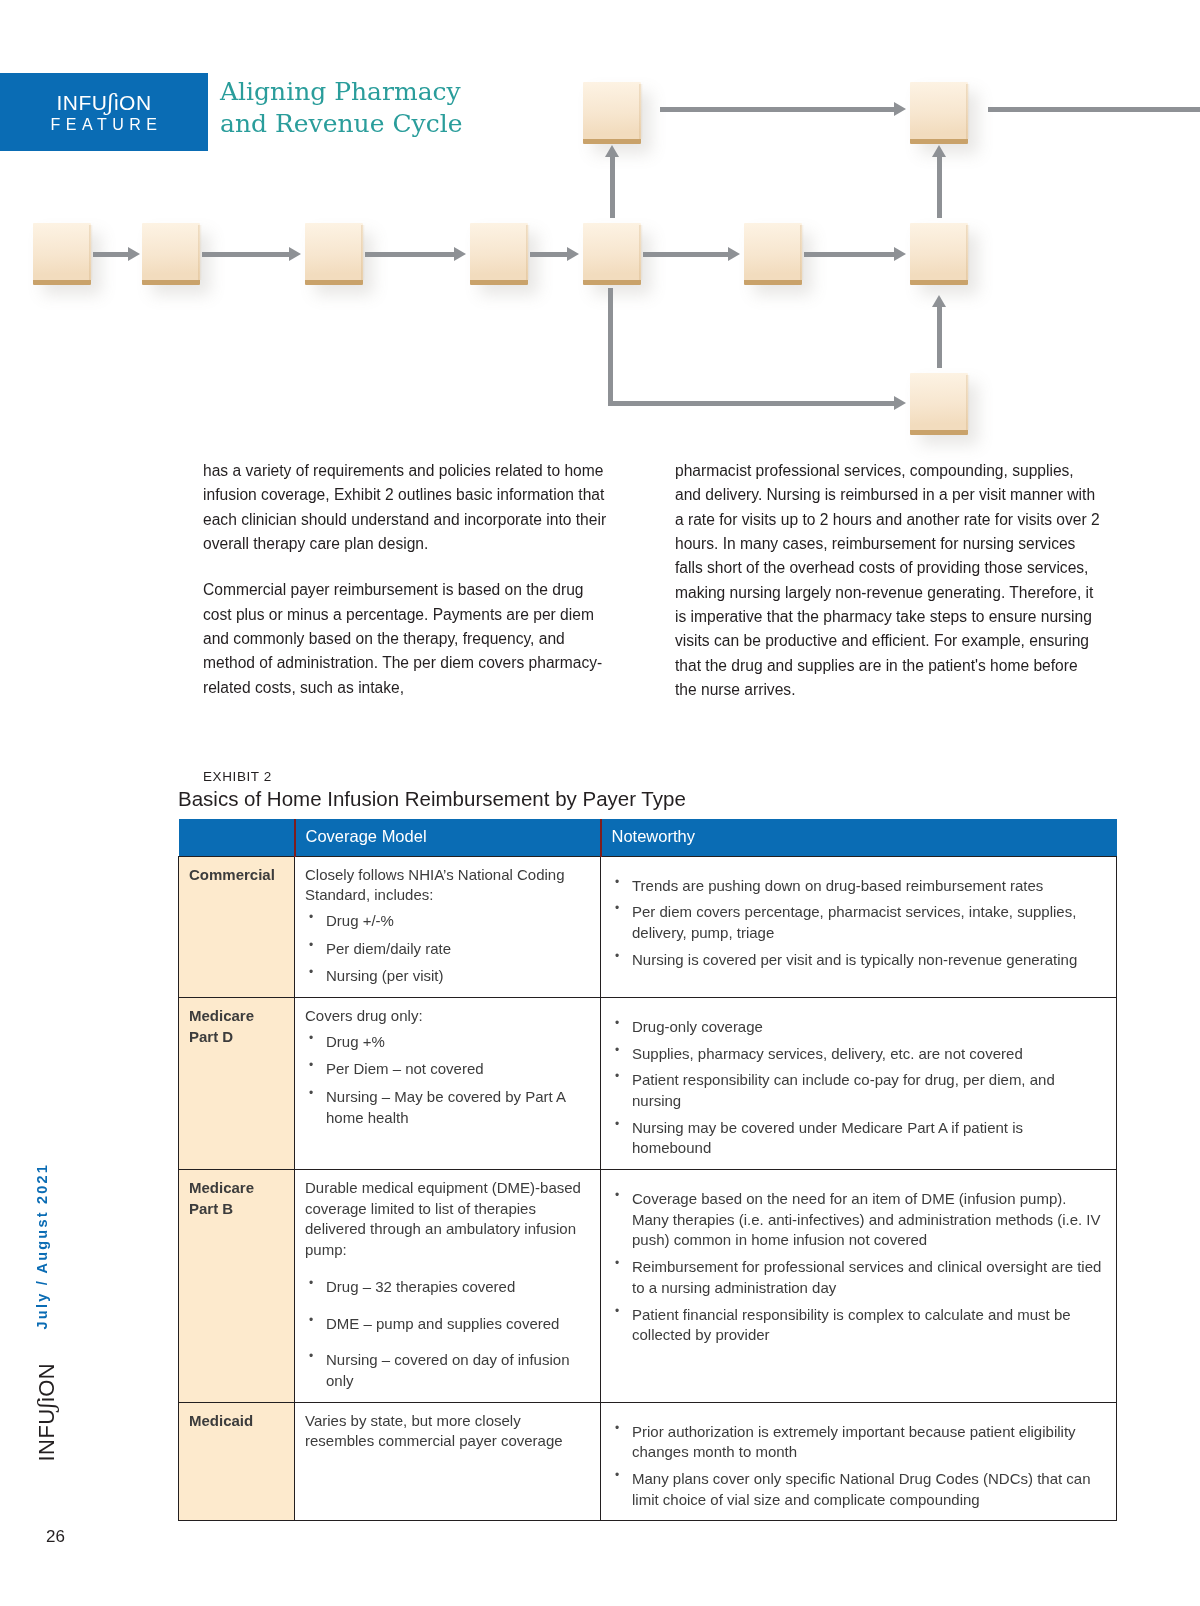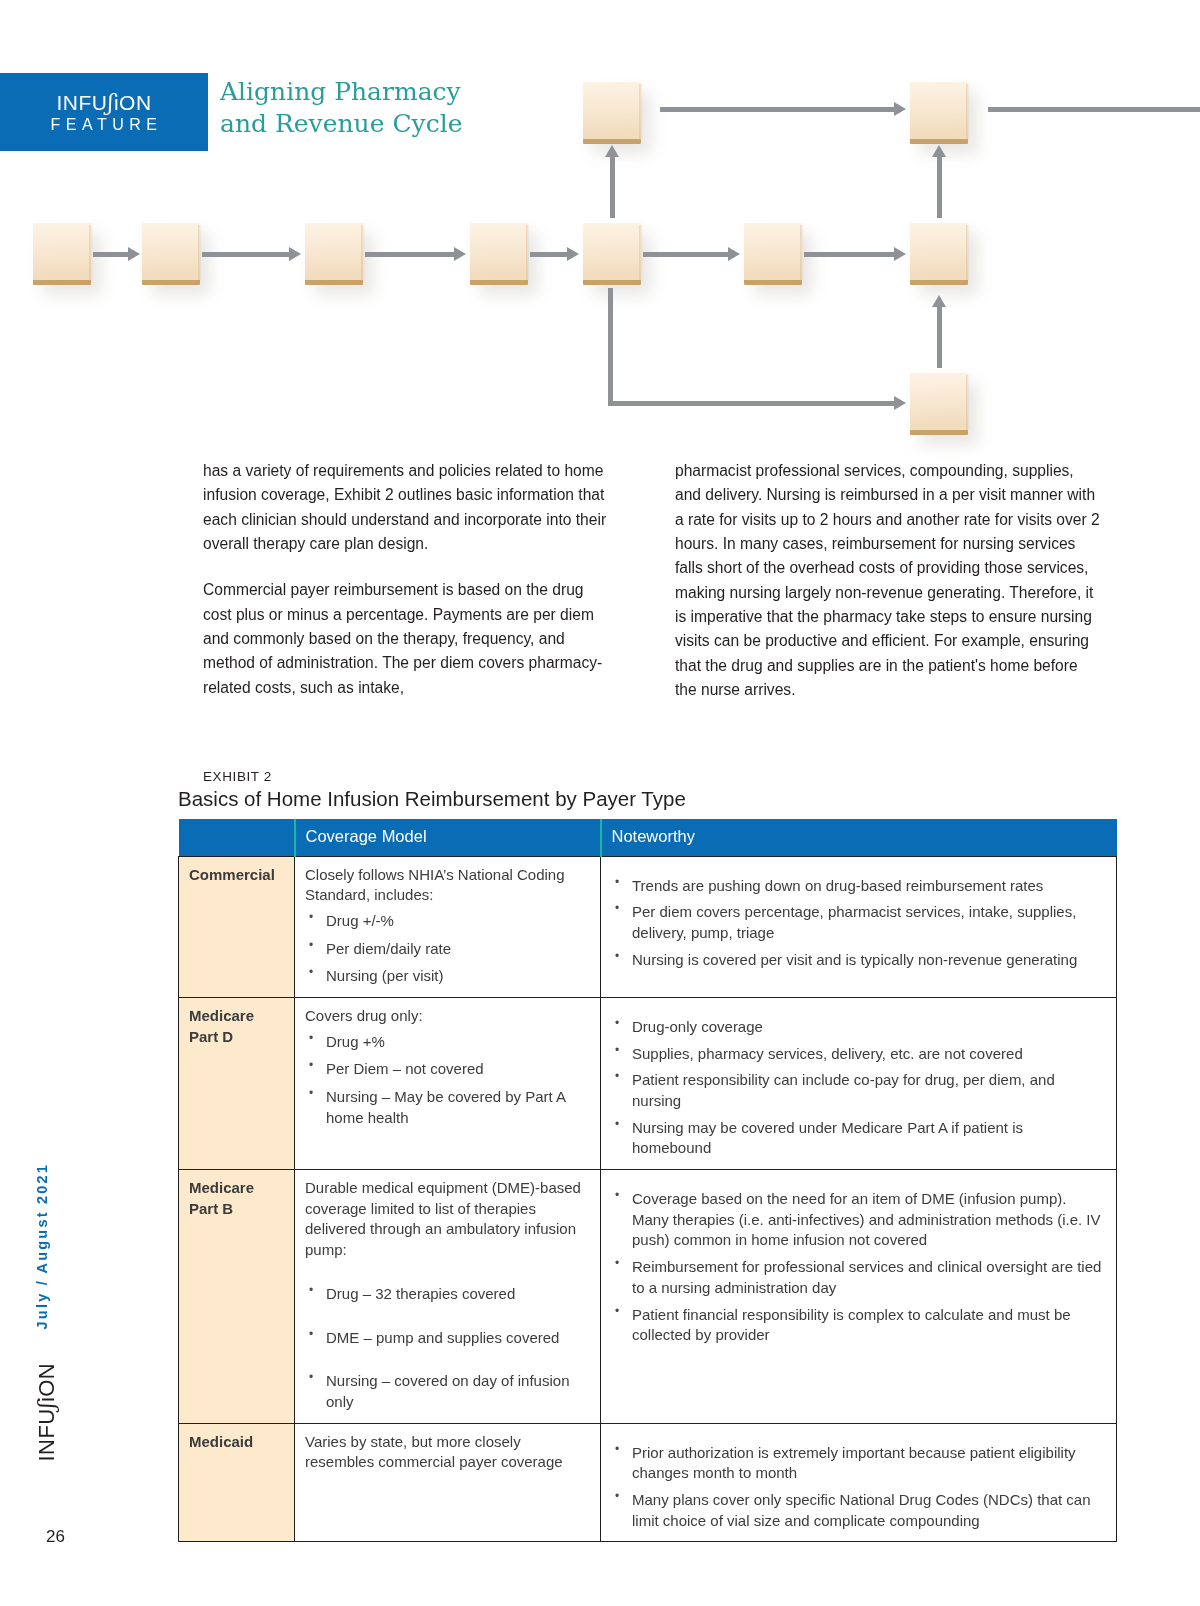--- a/index.html
+++ b/index.html
@@ -93,21 +93,21 @@
     table-layout: fixed;
   }
   table.exhibit col.c1 { width: 116px; }
   table.exhibit col.c2 { width: 306px; }
   table.exhibit col.c3 { width: 516px; }
 
   table.exhibit thead th {
     background: #0a6cb4; color: #ffffff;
     font-size: 16.5px; font-weight: 400; text-align: left;
     padding: 6px 10px 8px 10px; height: 37px;
-    border-left: 2px solid #14b8a6;
+    border-left: 2px solid #7f1d1d;
     vertical-align: middle;
   }
   table.exhibit thead th.h-blank { border-left: none; }
 
   table.exhibit td {
     border: 1px solid #231f20;
     vertical-align: top;
     font-size: 15px; line-height: 1.38;
     color: #3c3c3c;
     padding: 8px 10px 10px 10px;
@@ -121,21 +121,21 @@
   .lead { margin-bottom: 2px; }
   ul.b { list-style: none; margin: 0; padding: 0; }
   ul.b li { position: relative; padding-left: 21px; margin-top: 7px; }
   ul.b li:first-child { margin-top: 5px; }
   ul.b li::before {
     content: "\2022"; position: absolute; left: 4px; top: -2px;
     font-size: 12px; color: #4a4a4a;
   }
   ul.b.tight li { margin-top: 6px; }
   ul.b.tight li:first-child { margin-top: 11px; }
-  ul.b.nogap li { margin-top: 23px; }
+  ul.b.nogap li { margin-top: 16px; }
 
   
   .rail-date {
     position: absolute; left: 34px; top: 1163px;
     transform-origin: left top; transform: rotate(-90deg) translate(-100%, 0);
     color: #0a6cb4; font-size: 14.5px; font-weight: bold;
     letter-spacing: 2.2px; white-space: nowrap;
   }
   .rail-brand {
     position: absolute; left: 34px; top: 1363px;

